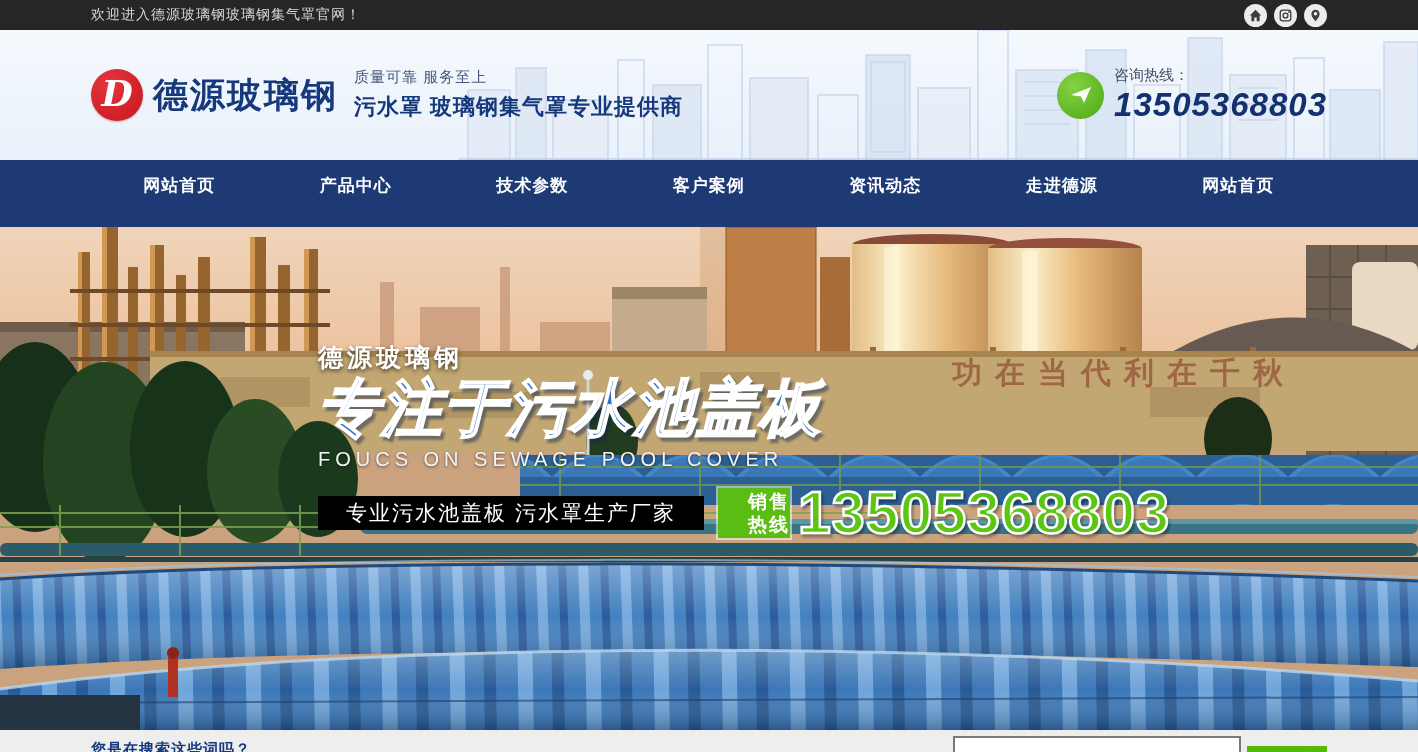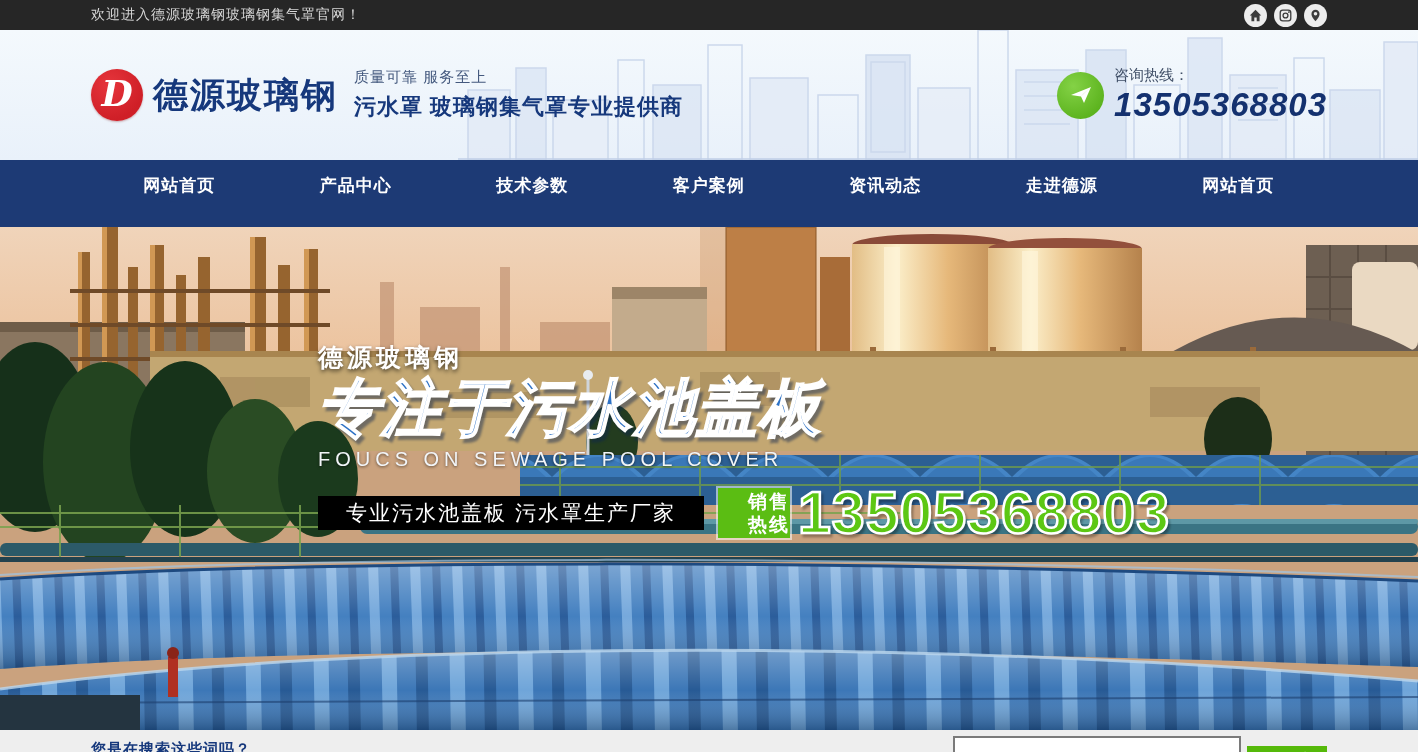--- a/index.html
+++ b/index.html
@@ -383,20 +383,21 @@
     <path d="M0,462 C350,414 900,410 1418,454 L1418,503 L0,503 Z" fill="url(#ribsB)"></path>
     <path d="M0,462 C350,414 900,410 1418,454 L1418,503 L0,503 Z" fill="url(#shadeG)" opacity="0.9"></path>
     <path d="M0,462 C350,414 900,410 1418,454" fill="none" stroke="#bcd7ee" stroke-width="3" opacity="0.8"></path>
     <line x1="0" y1="476" x2="1418" y2="470" stroke="#1d3f6e" stroke-width="2" opacity="0.6"></line>
 
     <rect x="0" y="468" width="140" height="35" fill="#243440"></rect>
     <rect x="168" y="430" width="10" height="40" fill="#b03022"></rect>
     <circle cx="173" cy="426" r="6" fill="#8a2418"></circle>
   </svg>
 
+  <div class="hero-wall-text">功在当代利在千秋</div>
 
   <div class="hero-text">
     <div class="hero-brand">德源玻璃钢</div>
     <div class="hero-title">专注于污水池盖板</div>
     <div class="hero-sub">FOUCS ON SEWAGE POOL COVER</div>
     <div class="hero-cta-row">
       <button class="hero-cta">专业污水池盖板 污水罩生产厂家</button>
       <span class="hero-hotline-badge">
         <span>销售</span>
         <span>热线</span>

